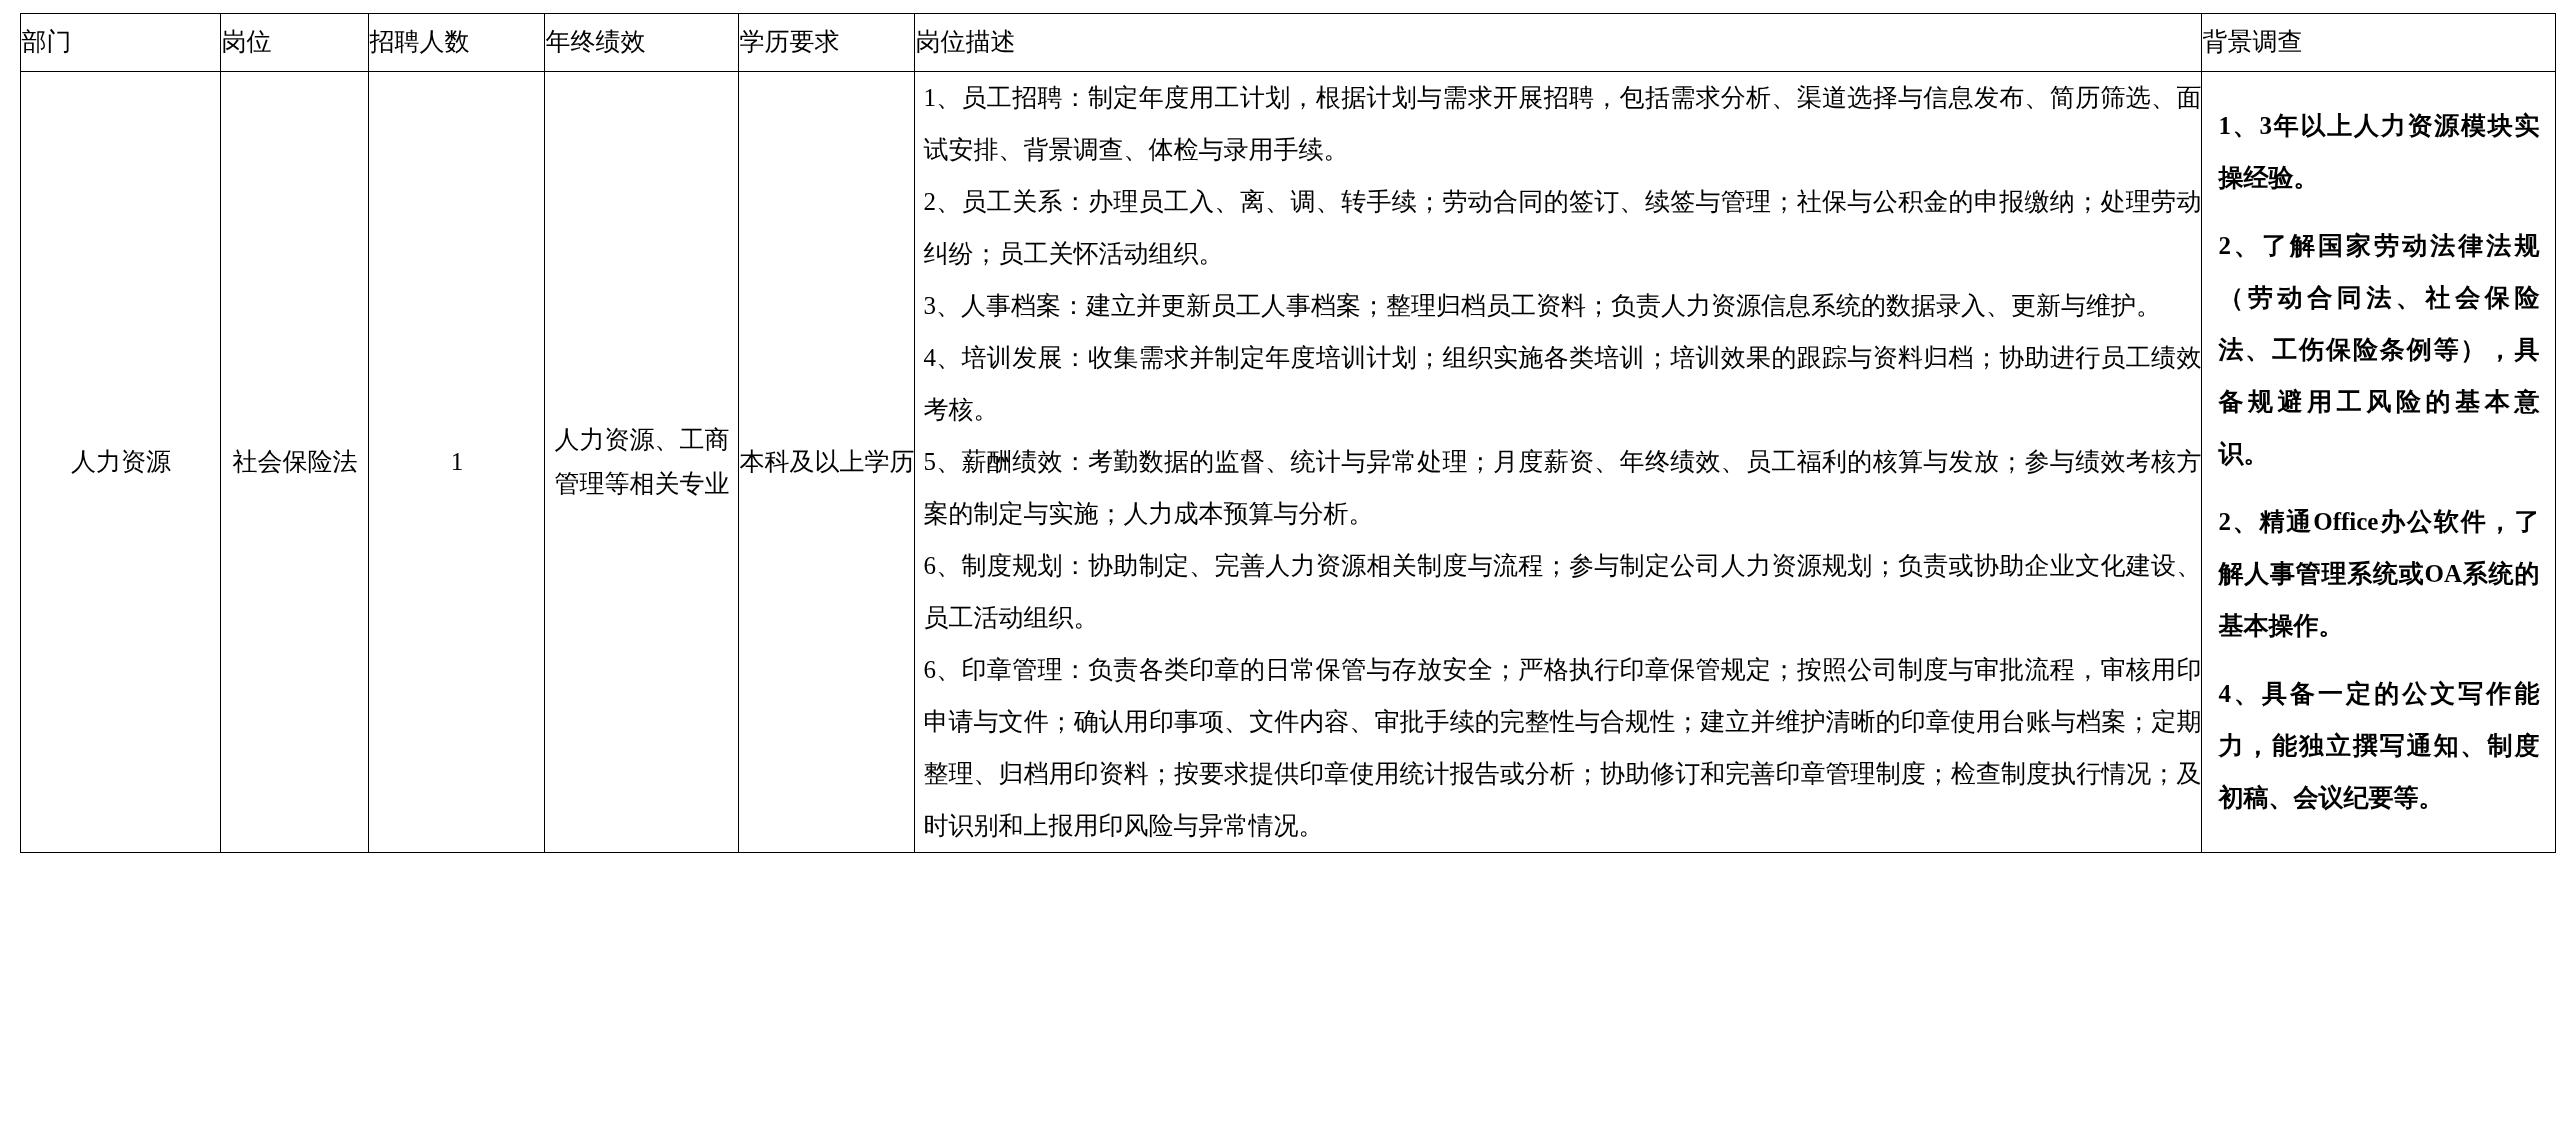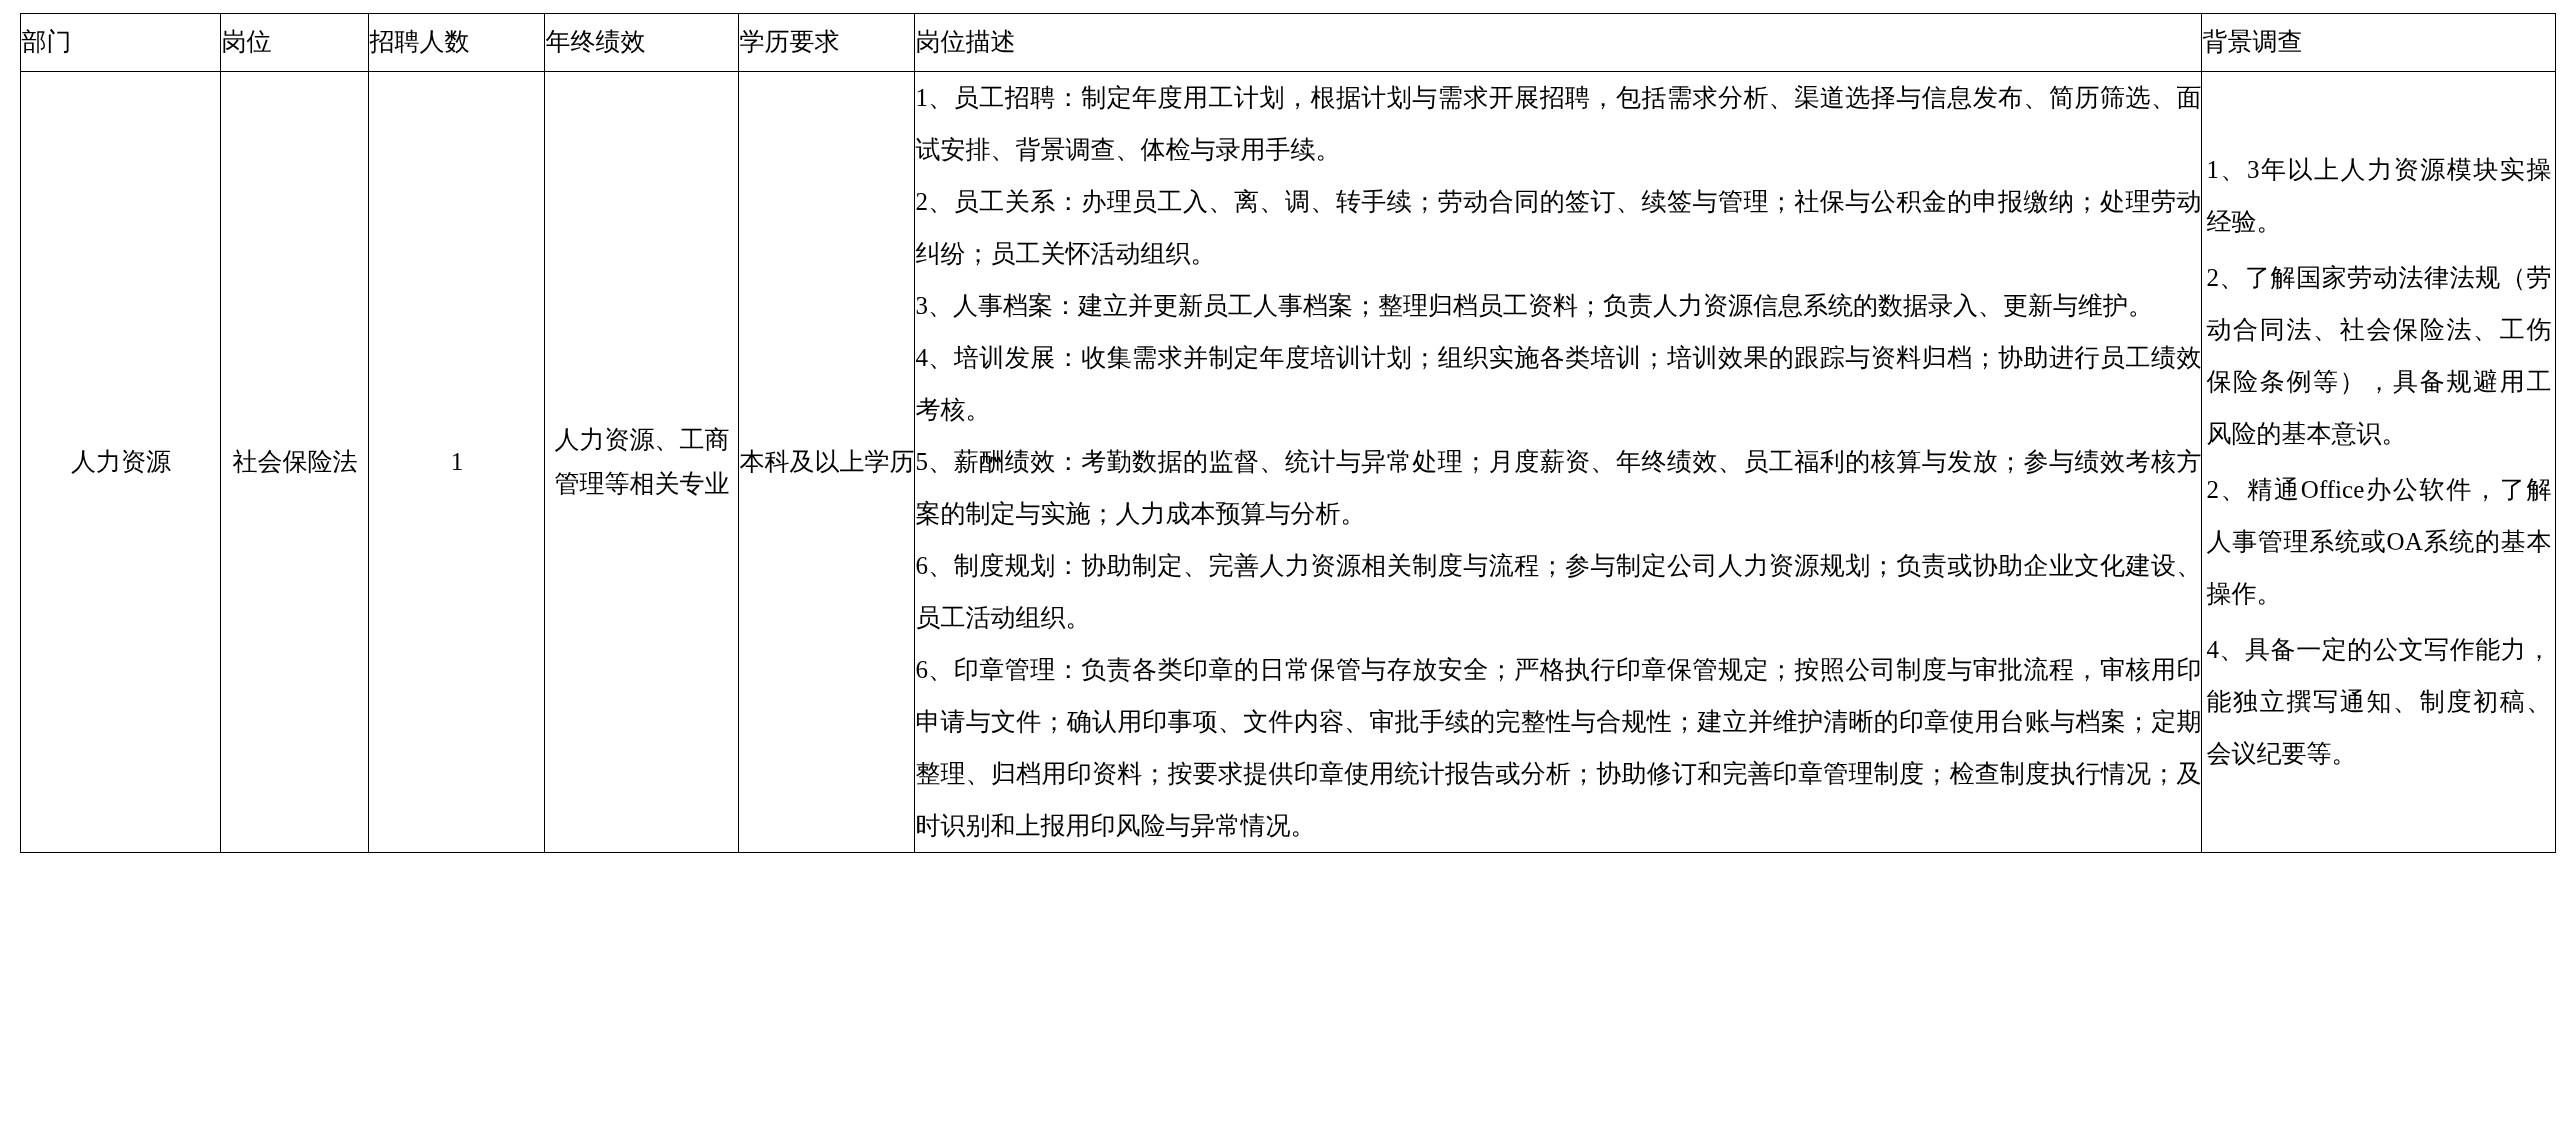--- a/index.html
+++ b/index.html
@@ -57,30 +57,31 @@
     vertical-align: top;
   }
   td.qual-cell {
     text-align: left;
     font-size: 25px;
     line-height: 1.0;
     padding: 0 15px;
     vertical-align: middle;
   }
   .desc-cell p {
-    margin: 0 0 0 0;
+    margin: 0 0 0 8px;
     line-height: 2.08;
     text-align: justify;
     text-justify: inter-ideograph;
   }
   .qual-cell p {
-    margin: 4px;
+    margin: 16px;
     line-height: 2.08;
     text-align: justify;
     text-justify: inter-ideograph;
+    font-weight: bold;
   }
 </style>
 </head>
 <body>
 
 <div class="page">
   <table class="job-table">
     <colgroup>
       <col class="c-dept">
       <col class="c-post">

